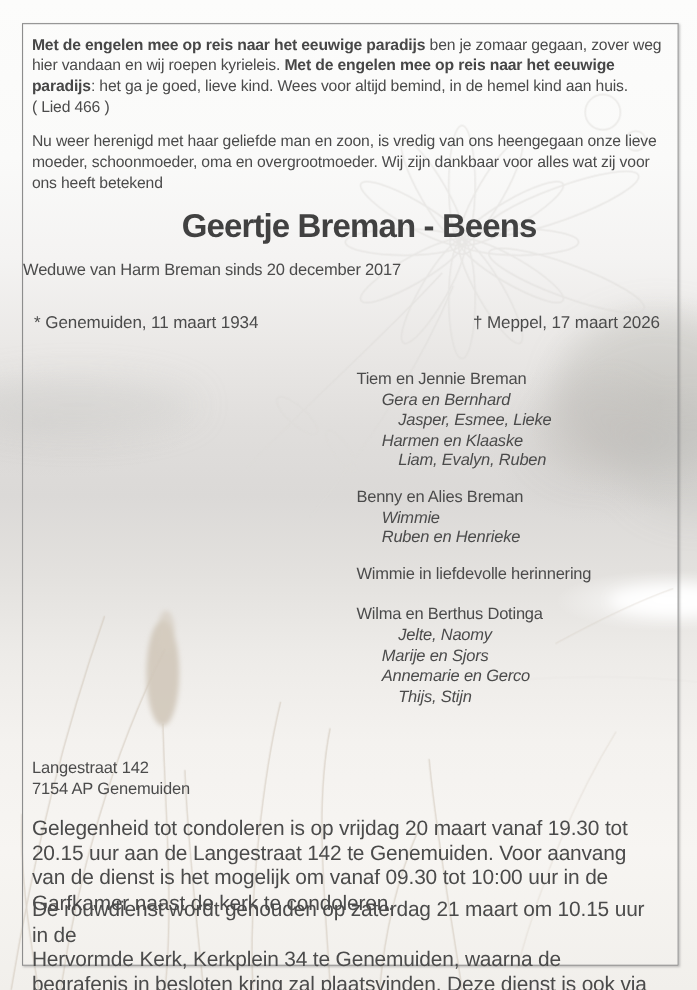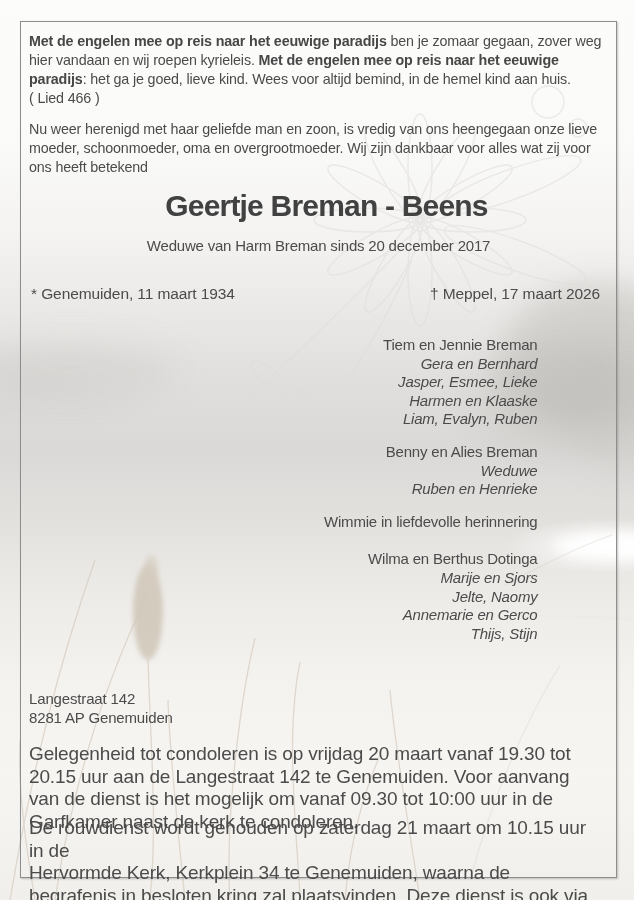--- a/index.html
+++ b/index.html
@@ -32,30 +32,30 @@
   .lied-line { display:block; }
   .announcement {
     left:8px; top:98px; right:14px; margin:0;
     font-size:14.3px; line-height:19px; letter-spacing:-0.15px;
   }
   .name {
     left:16px; right:0; top:167px; margin:0; text-align:center;
     font-size:30px; line-height:34px; font-weight:bold; color:#414141; letter-spacing:-0.8px;
   }
   .widow-line {
-    left:0; right:0; top:214px; text-align:center;
+    left:0; right:0; top:214px; 
     font-size:15px; line-height:19px; letter-spacing:-0.2px;
   }
   .dates {
     left:10px; right:16px; top:262px;
     display:flex; justify-content:space-between;
     font-size:15.5px; line-height:20px; letter-spacing:-0.1px;
   }
   .family { left:303px; top:314px; }
-  .family-group { margin-bottom:14px;text-align:right; }
+  .family-group { margin-bottom:14px; }
   .family-group:nth-child(3) { margin-bottom:19px; }
   .family-line { font-size:15px; line-height:18.6px; letter-spacing:-0.2px; white-space:nowrap; }
   .family-line.it { font-style:italic; }
   .family-line.ind1 { margin-left:23px; }
   .family-line.ind2 { margin-left:38px; }
   .address { left:8px; top:667px; font-size:15px; line-height:19px; letter-spacing:-0.15px; }
   .info {
     left:8px; right:14px; margin:0;
     font-size:19px; line-height:22.6px; letter-spacing:-0.15px;
   }
@@ -158,38 +158,38 @@
     <div class="family">
         <div class="family-group">
           <div class="family-line ind0">Tiem en Jennie Breman</div>
           <div class="family-line ind1 it">Gera en Bernhard</div>
           <div class="family-line ind2 it">Jasper, Esmee, Lieke</div>
           <div class="family-line ind1 it">Harmen en Klaaske</div>
           <div class="family-line ind2 it">Liam, Evalyn, Ruben</div>
         </div>
         <div class="family-group">
           <div class="family-line ind0">Benny en Alies Breman</div>
-          <div class="family-line ind1 it">Weduwe</div>
+          <div class="family-line ind1 it">Wimmie</div>
           <div class="family-line ind1 it">Ruben en Henrieke</div>
         </div>
         <div class="family-group">
           <div class="family-line ind0">Wimmie in liefdevolle herinnering</div>
         </div>
         <div class="family-group">
           <div class="family-line ind0">Wilma en Berthus Dotinga</div>
+          <div class="family-line ind2 it">Jelte, Naomy</div>
           <div class="family-line ind1 it">Marije en Sjors</div>
-          <div class="family-line ind2 it">Jelte, Naomy</div>
           <div class="family-line ind1 it">Annemarie en Gerco</div>
           <div class="family-line ind2 it">Thijs, Stijn</div>
         </div>
       </div>
 
     <div class="address">
       <div>Langestraat 142</div>
-      <div>8281 AP Genemuiden</div>
+      <div>7154 AP Genemuiden</div>
     </div>
 
     <p class="info condolence">Gelegenheid tot condoleren is op vrijdag 20 maart vanaf 19.30 tot 20.15 uur aan de Langestraat 142 te Genemuiden. Voor aanvang van de dienst is het mogelijk om vanaf 09.30 tot 10:00 uur in de Garfkamer naast de kerk te condoleren.</p>
 
     <p class="info service">De rouwdienst wordt gehouden op zaterdag 21 maart om 10.15 uur in de
 Hervormde Kerk, Kerkplein 34 te Genemuiden, waarna de begrafenis in besloten kring zal plaatsvinden. Deze dienst is ook via delaatstezorg.nl/meeleven te volgen.</p>
 
   </div>
 </div>
 

